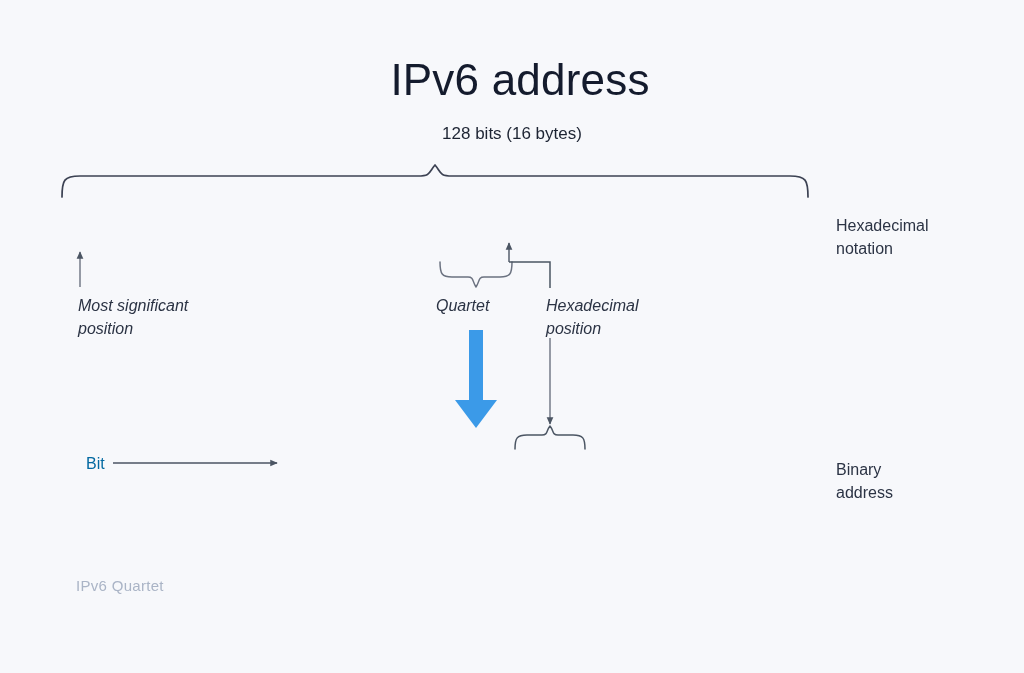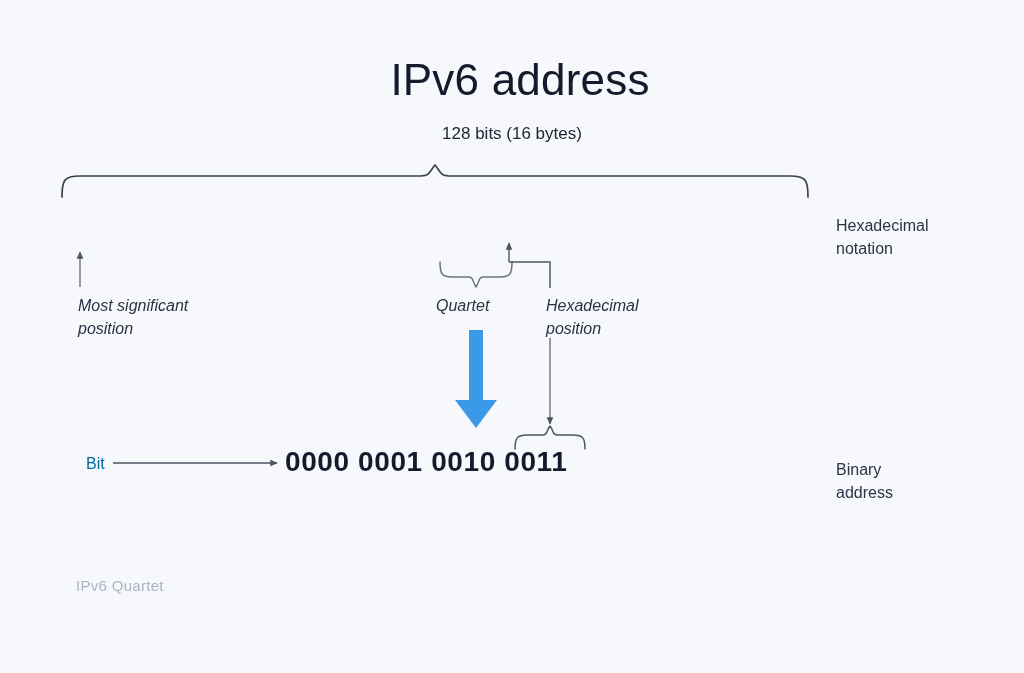--- a/index.html
+++ b/index.html
@@ -182,20 +182,19 @@
   <div class="annot msp">Most significant
 position</div>
 
   <div class="annot quartet">Quartet</div>
 
   <div class="annot hexpos">Hexadecimal
 position</div>
 
   <div class="bit-label">Bit</div>
 
-  <div class="binary-value">0000 0001 0010 0011</div>
 
   <div class="side-label bin-note">Binary
 address</div>
 
   <div class="caption">IPv6 Quartet</div>
 
 </div>
 
 </body></html>

